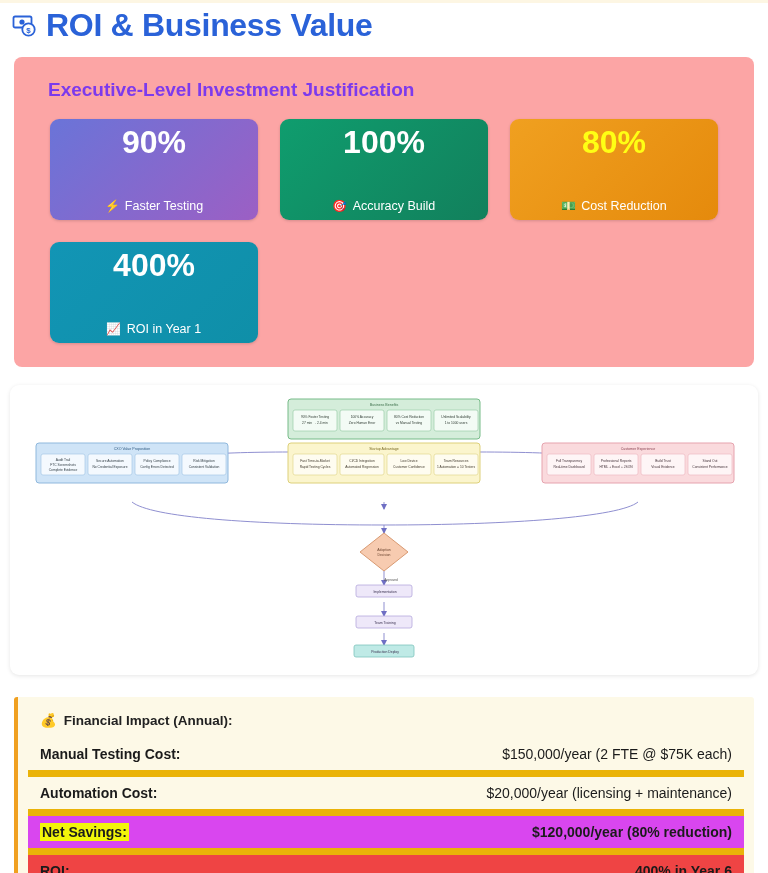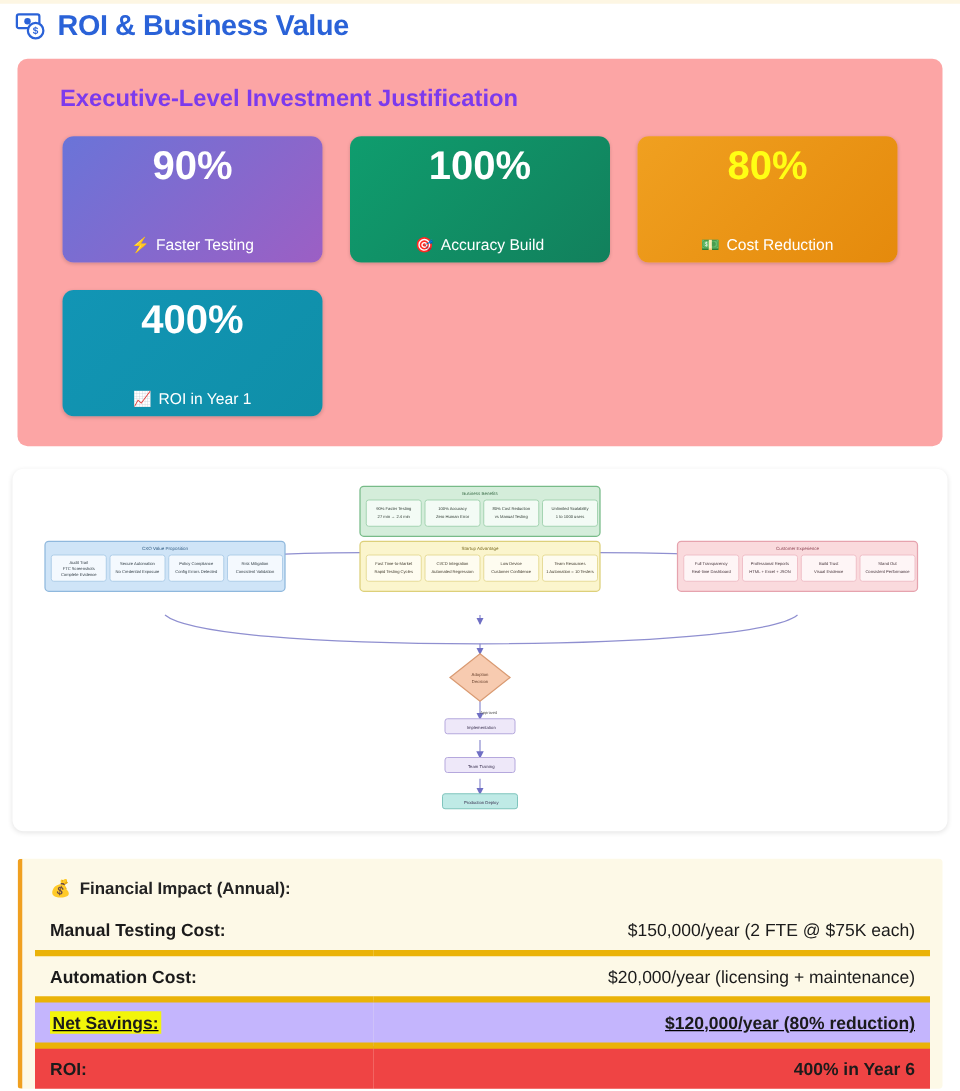--- a/index.html
+++ b/index.html
@@ -12,21 +12,21 @@
   }
   .top-rule { height: 3px; background: #fdf6e3; width: 100%; }
 
   
   .page-header {
     display: flex; align-items: center; gap: 8px;
     padding: 4px 0 8px 12px;
   }
   .money-icon { width: 26px; height: 26px; flex: 0 0 26px; }
   .page-title {
-    font-size: 23px; font-weight: bold; color: #2a62d8;
+    font-size: 32px; font-weight: bold; color: #2a62d8;
     letter-spacing: -0.3px; white-space: nowrap;
   }
 
   
   .metrics-panel {
     margin: 5px 14px 0 14px;
     background: #fca5a5;
     border-radius: 8px;
     padding: 18px 18px 24px 18px;
   }
@@ -81,25 +81,25 @@
     border-radius: 3px;
     padding: 12px 10px 0 10px;
   }
   .finance-title {
     font-size: 13.5px; font-weight: bold; color: #222;
     margin: 3px 0 10px 12px;
     display: flex; align-items: center; gap: 7px;
   }
   .finance-table { width: 100%; border-collapse: collapse; font-size: 14px; }
   .finance-table td { padding: 8px 12px; vertical-align: middle; }
-  .finance-table tr { border-top: 5px solid #eab308; }
+  .finance-table tr { border-top: 7px solid #eab308; }
   .finance-table tr:first-child { border-top: none; }
   .fin-label { font-weight: bold; color: #1b1b1b; white-space: nowrap; }
   .fin-value { text-align: right; color: #1b1b1b; white-space: nowrap; }
-  .row-net { background: #c4b5fd; text-decoration: underline; }
+  .row-net { background: #d946ef; }
   .row-net .fin-value { font-weight: bold; }
   .row-roi { background: #ef4444; }
   .row-roi .fin-value { font-weight: bold; }
   .hl { background: #f2f50a; padding: 1px 2px; }
 </style>
 </head>
 <body>
 
 <div class="top-rule"></div>
 

